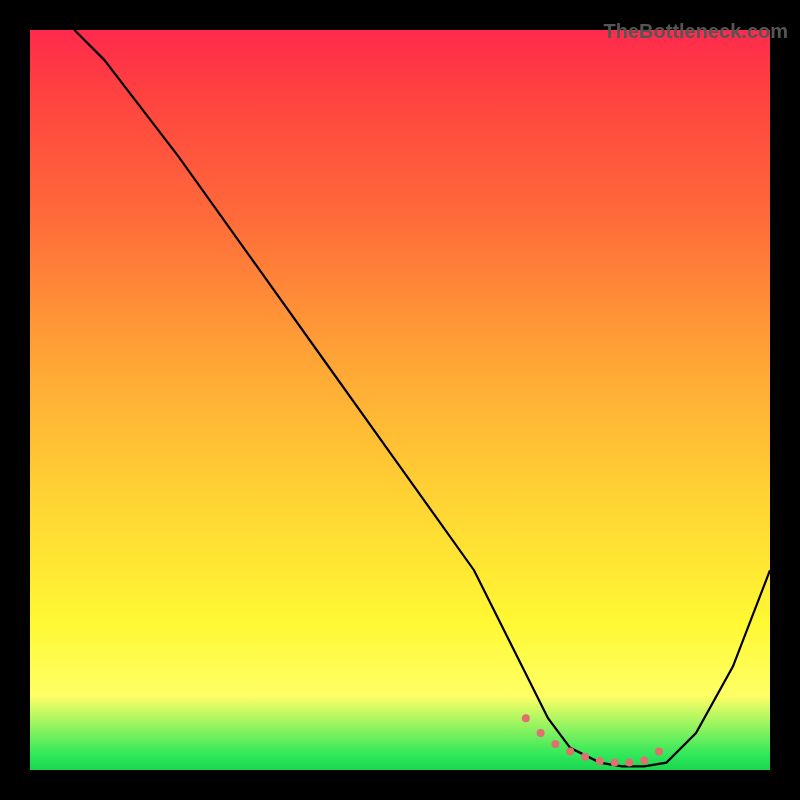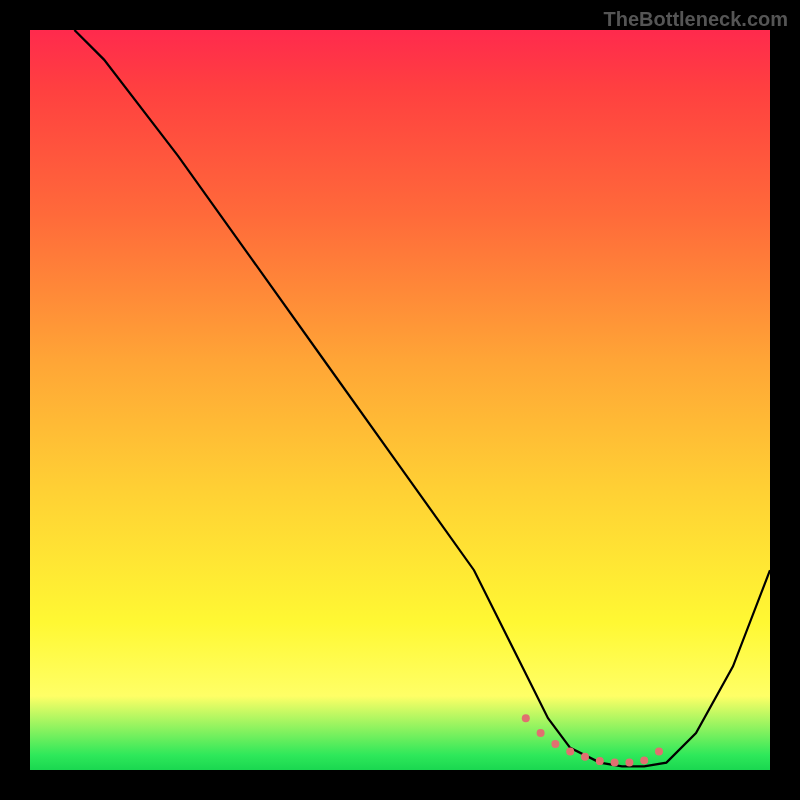--- a/index.html
+++ b/index.html
@@ -12,21 +12,21 @@
     font-family: Arial, sans-serif;
   }
   .container {
     position: relative;
     width: 800px;
     height: 800px;
     background: #000;
   }
   .watermark {
     position: absolute;
-    top: 8px;
+    top: 20px;
     right: 12px;
     color: #555;
     font-size: 20px;
     font-weight: bold;
     z-index: 5;
   }
   .plot {
     position: absolute;
     left: 30px;
     top: 30px;

